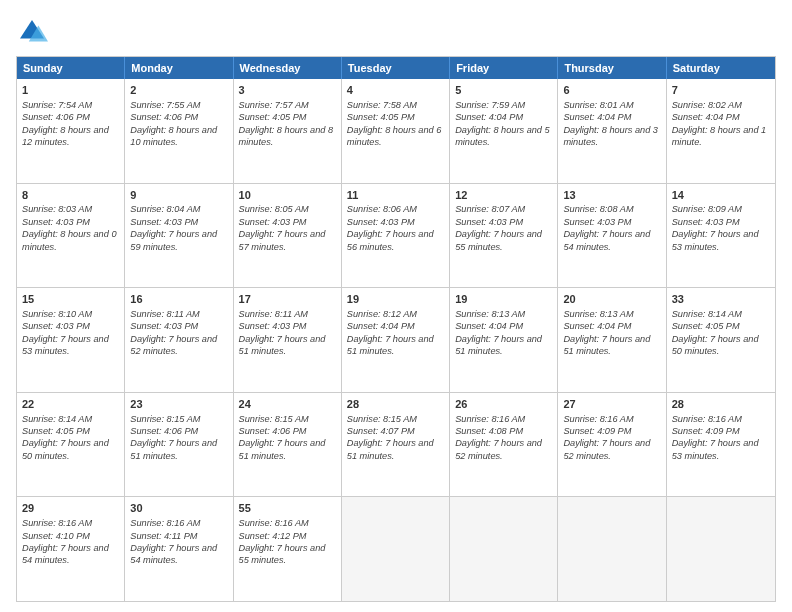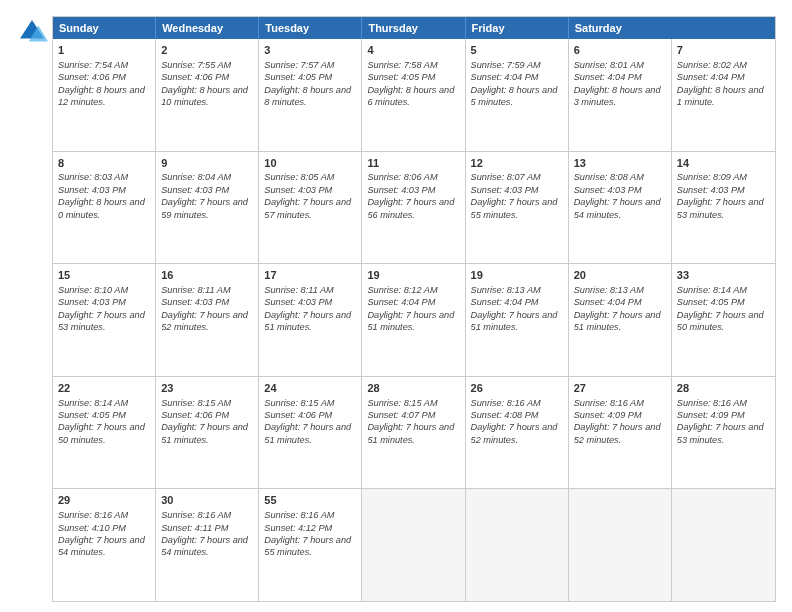--- a/index.html
+++ b/index.html
@@ -8,21 +8,21 @@
       background: #fff;
       width: 792px;
       height: 612px;
       overflow: hidden;
     }
     .page {
       width: 792px;
       height: 612px;
       padding: 16px 16px 10px 16px;
       display: flex;
-      flex-direction: row;
+      flex-direction: column;
       justify-content: space-between;
     }
     .header {
       display: flex;
       justify-content: space-between;
       align-items: flex-start;
       margin-bottom: 8px;
     }
     .logo {
       display: flex;
@@ -122,24 +122,25 @@
     </div>
     <div class="title-block">
       <div class="main-title"></div>
       <div class="subtitle"></div>
     </div>
   </div>
 
   <div class="calendar">
     <div class="cal-header" id="cal-header">
         <div class="cal-header-cell">Sunday</div>
+        <div class="cal-header-cell">Monday</div>
         <div class="cal-header-cell">Wednesday</div>
         <div class="cal-header-cell">Tuesday</div>
+        <div class="cal-header-cell">Friday</div>
         <div class="cal-header-cell">Thursday</div>
-        <div class="cal-header-cell">Friday</div>
         <div class="cal-header-cell">Saturday</div>
       </div>
     <div class="cal-body" id="cal-body">
         <div class="cal-row">
           <div class="cal-cell"><span class="day-num">1</span><span class="cal-cell-text">Sunrise: 7:54 AM<br>Sunset: 4:06 PM<br>Daylight: 8 hours and 12 minutes.</span></div>
           <div class="cal-cell"><span class="day-num">2</span><span class="cal-cell-text">Sunrise: 7:55 AM<br>Sunset: 4:06 PM<br>Daylight: 8 hours and 10 minutes.</span></div>
           <div class="cal-cell"><span class="day-num">3</span><span class="cal-cell-text">Sunrise: 7:57 AM<br>Sunset: 4:05 PM<br>Daylight: 8 hours and 8 minutes.</span></div>
           <div class="cal-cell"><span class="day-num">4</span><span class="cal-cell-text">Sunrise: 7:58 AM<br>Sunset: 4:05 PM<br>Daylight: 8 hours and 6 minutes.</span></div>
           <div class="cal-cell"><span class="day-num">5</span><span class="cal-cell-text">Sunrise: 7:59 AM<br>Sunset: 4:04 PM<br>Daylight: 8 hours and 5 minutes.</span></div>
           <div class="cal-cell"><span class="day-num">6</span><span class="cal-cell-text">Sunrise: 8:01 AM<br>Sunset: 4:04 PM<br>Daylight: 8 hours and 3 minutes.</span></div>

